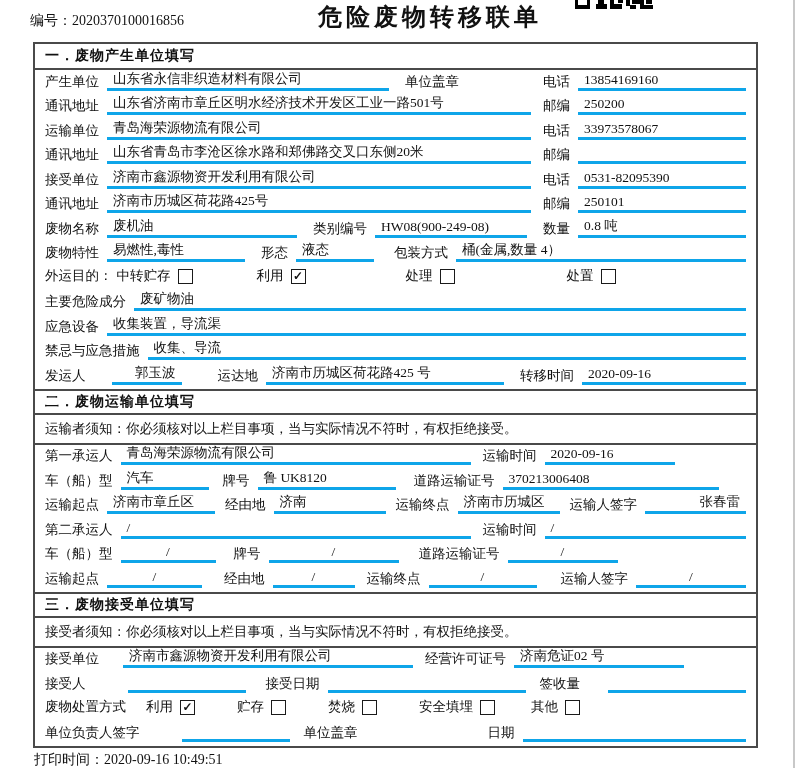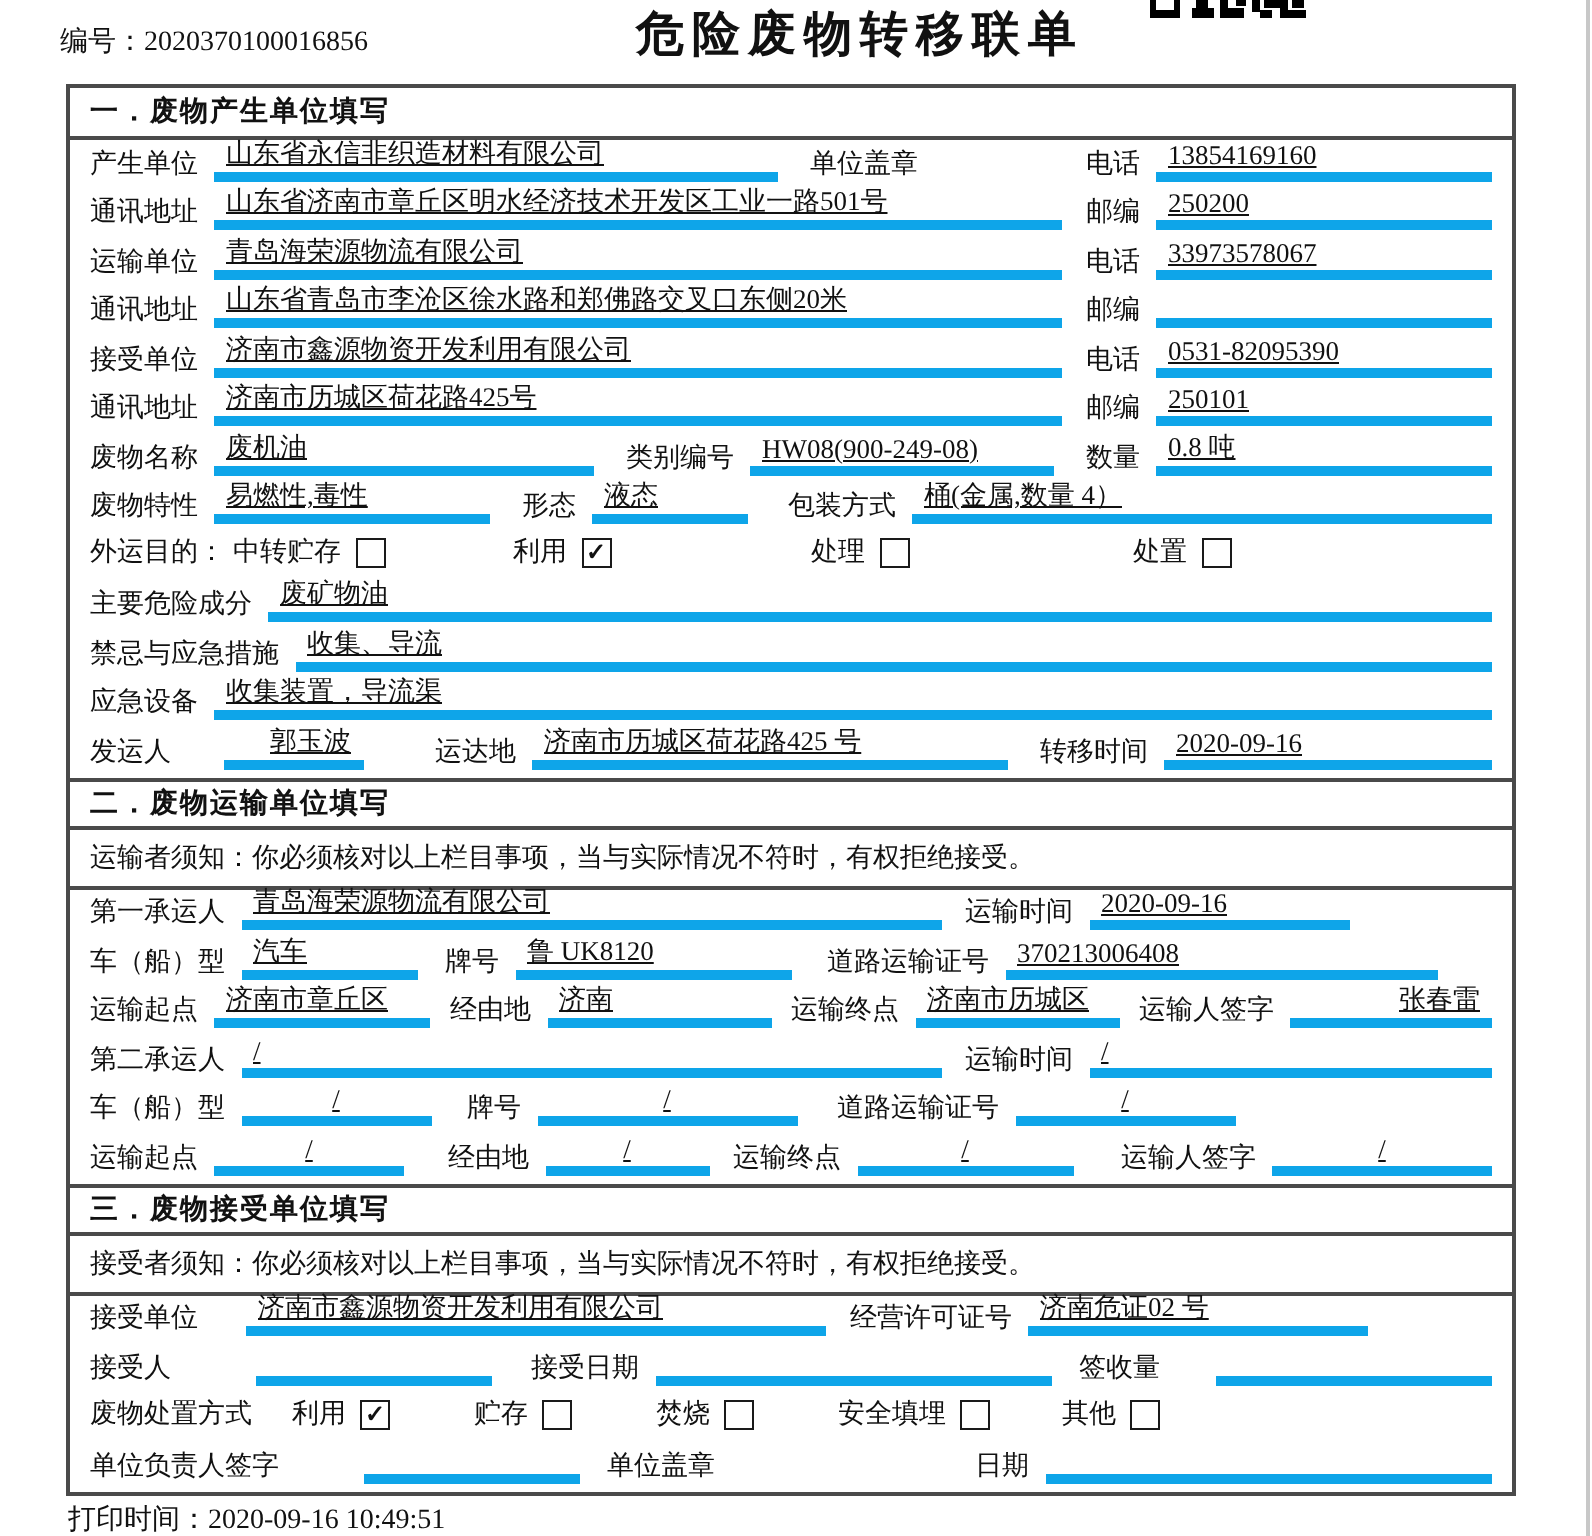--- a/index.html
+++ b/index.html
@@ -28,22 +28,22 @@
   .notice{
     flex:none;height:30px;display:flex;align-items:center;padding:0 10px;
     border-bottom:2px solid #4a4a4a;box-sizing:border-box;text-align:right;
   }
   .row{
     flex:1;display:flex;align-items:flex-end;padding:0 10px 4px 10px;
     box-sizing:border-box;min-height:0;
   }
   .lbl{white-space:nowrap;flex:none;}
   .u{
-    border-bottom:5px solid #0ea5e9;padding:0 6px;white-space:nowrap;
-    margin-left:8px;min-height:17px;box-sizing:border-box;flex:none;overflow:hidden;text-decoration:underline;
+    border-bottom:3px solid #0ea5e9;padding:0 6px;white-space:nowrap;
+    margin-left:8px;min-height:17px;box-sizing:border-box;flex:none;overflow:hidden;
   }
   .grow{flex:1 1 auto;}
   .opt{display:flex;align-items:center;flex:none;}
   .cb{
     display:inline-flex;width:13px;height:13px;border:1.5px solid #1a1a1a;
     align-items:center;justify-content:center;margin-left:7px;flex:none;
     font-size:12px;line-height:1;box-sizing:content-box;
   }
   .cb i{font-style:normal;font-weight:bold;}
   .footer{position:absolute;left:34px;top:751px;font-size:14px;white-space:nowrap;}
@@ -169,27 +169,27 @@
         </span>
     </span>
   </div>
 
   <div class="row">
     <span class="lbl">主要危险成分</span>
     <span class="u grow">废矿物油</span>
   </div>
 
   <div class="row">
+    <span class="lbl">应急设备</span>
+    <span class="u grow">收集装置，导流渠</span>
+  </div>
+
+  <div class="row">
     <span class="lbl">禁忌与应急措施</span>
     <span class="u grow">收集、导流</span>
-  </div>
-
-  <div class="row">
-    <span class="lbl">应急设备</span>
-    <span class="u grow">收集装置，导流渠</span>
   </div>
 
   <div class="row">
     <span class="lbl">发运人</span>
     <span class="u" style="width:70px;margin-left:26px;text-align:right">郭玉波</span>
     <span class="lbl" style="margin-left:36px">运达地</span>
     <span class="u" style="width:238px">济南市历城区荷花路425 号</span>
     <span class="lbl" style="margin-left:16px">转移时间</span>
     <span class="u grow">2020-09-16</span>
   </div>

